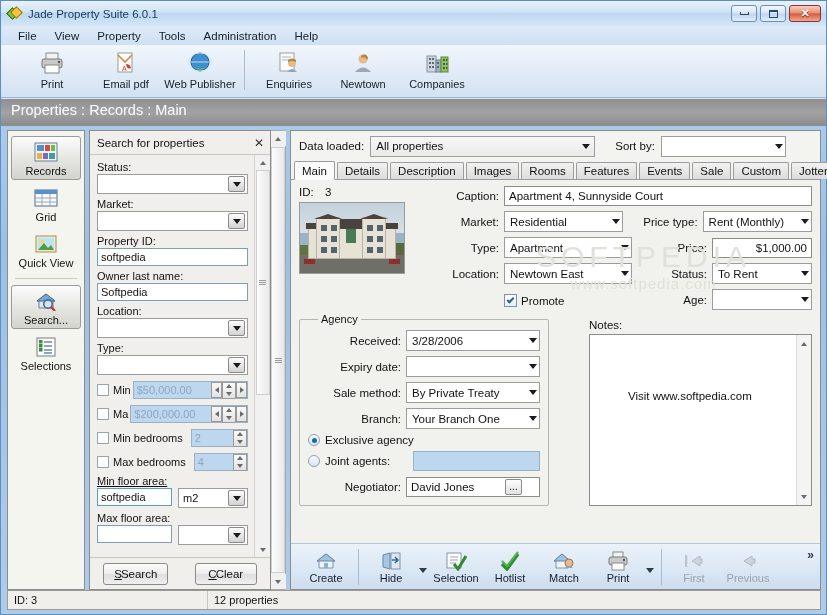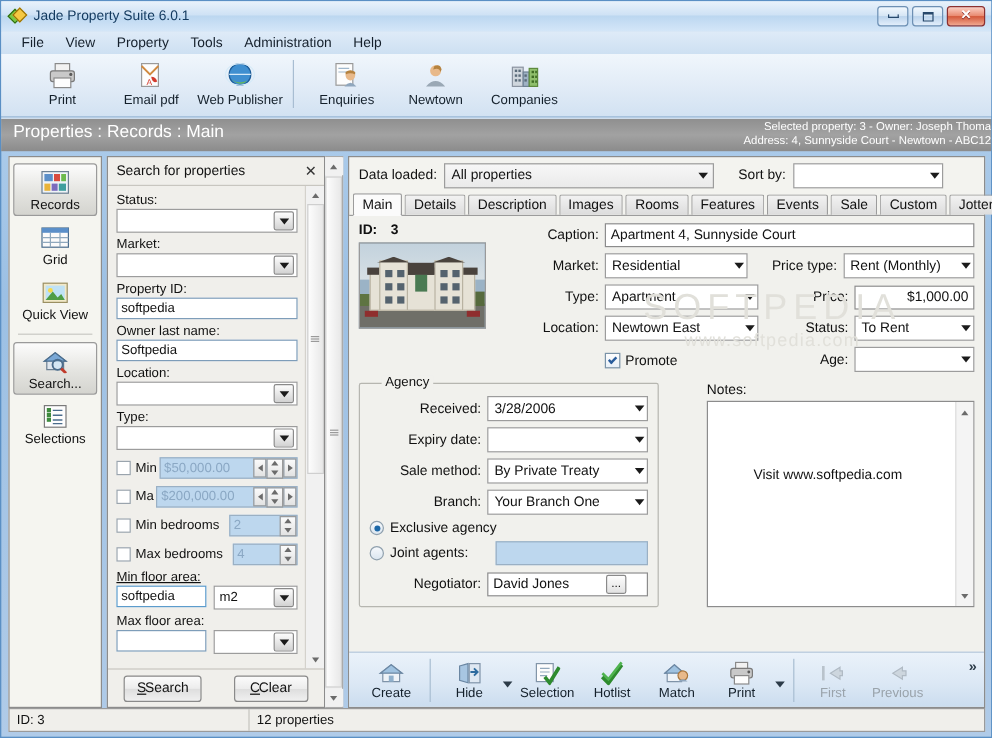--- a/index.html
+++ b/index.html
@@ -178,21 +178,21 @@
   .tab.active { height:19px; background:#fbfbfb; border-bottom:1px solid #fbfbfb; margin-bottom:-1px; }
   .tabpage { flex:1 1 auto; background:#f1f1ed; padding:6px 8px 4px 8px; position:relative; overflow:hidden;}
   .watermark {
     position:absolute; left:245px; top:60px; color:#e1e0da; font-size:30px;
     letter-spacing:5px; pointer-events:none; user-select:none;
   }
   .watermark small { display:block; font-size:15px; letter-spacing:1px; text-align:center; margin-top:1px;}
   .top-area { display:flex; gap:10px; }
   .idcol { width:110px; flex:0 0 auto;}
   .idline { font-size:11.5px; font-weight:bold; color:#111; margin-bottom:4px;}
-  .idline span { font-weight:bold; margin-left:8px;}
+  .idline span { font-weight:normal; margin-left:8px;}
   .photo { width:106px; height:72px; border:1px solid #9a9a9a; overflow:hidden; position:relative; background:#9bb3c6;}
   .sky { position:absolute; left:0; top:0; right:0; height:30px; background:linear-gradient(to bottom,#c3d2dd,#d6dfe4);}
   .ground { position:absolute; left:0; bottom:0; right:0; height:20px; background:#6f6f68;}
   .grass { position:absolute; left:0; bottom:18px; width:18px; height:10px; background:#5e7442;}
   .grass2 { position:absolute; right:0; bottom:18px; width:22px; height:12px; background:#566a3d;}
   .bld { position:absolute; background:#e6e2d6; border:1px solid #b9b3a2;}
   .roof { position:absolute; background:#4a433d;}
   .win { position:absolute; background:#55636e;}
   .car { position:absolute; background:#8f2e2e; height:5px; width:11px; bottom:9px;}
   .fieldcol { flex:1 1 auto; min-width:0;}
@@ -350,24 +350,20 @@
               <rect x="22" y="16" width="1.4" height="2"></rect>
           </g>
         </svg>
       </div>
       <div class="lb">Companies</div>
     </div>
   </div>
 
   <div class="pagehdr">
     <div class="crumb">Properties : Records : Main</div>
-    <div class="sel">
-      <div>Selected property: 3 - Owner: Joseph Thoma</div>
-      <div>Address: 4, Sunnyside Court - Newtown - ABC12</div>
-    </div>
   </div>
 
   <div class="body">
 
     <div class="rail">
       <div class="ritem active">
         <div class="ic">
           <svg width="24" height="20" viewBox="0 0 24 20">
             <rect x="1" y="1" width="22" height="18" fill="#eef3f8" stroke="#6b7f92"></rect>
             <rect x="3" y="3" width="7" height="6" fill="#5b8fc9"></rect>

